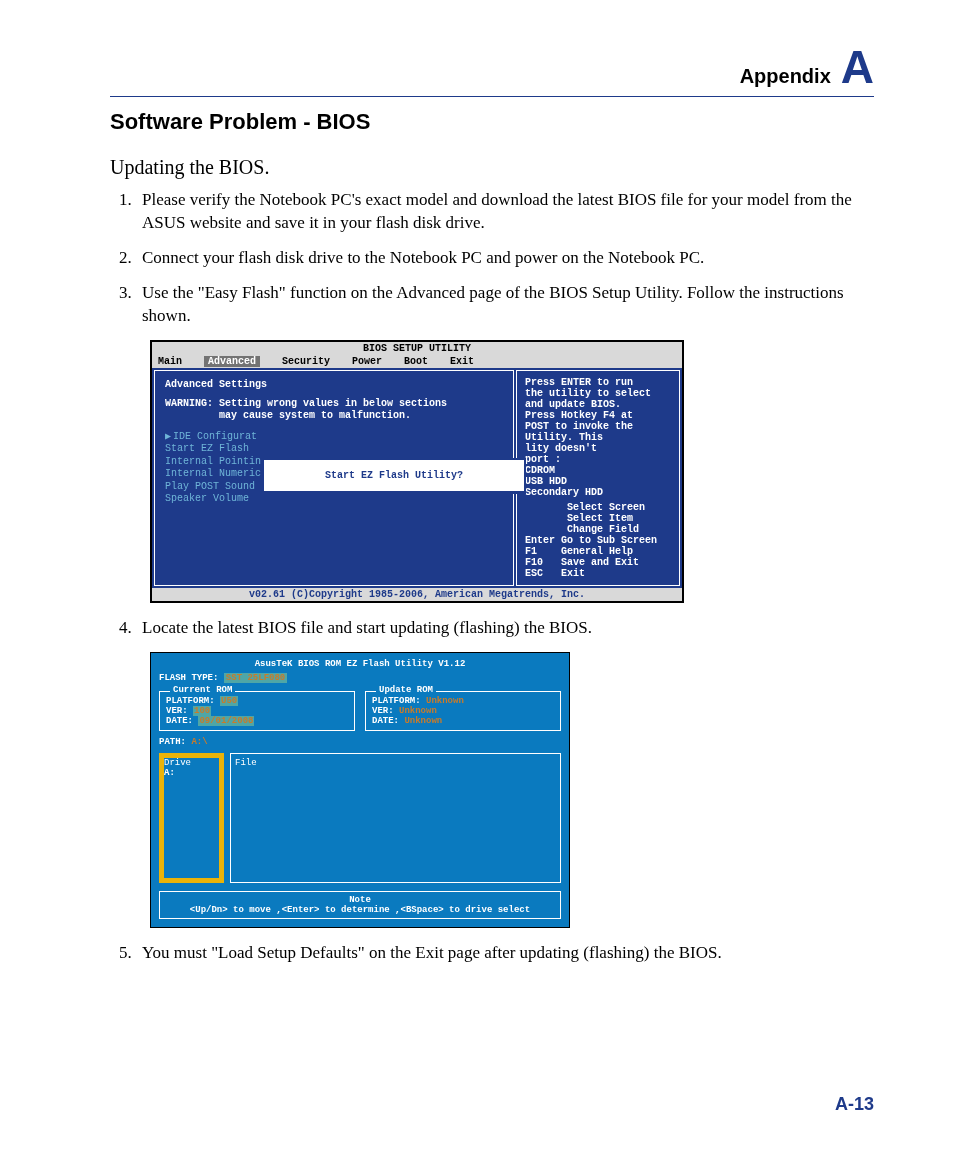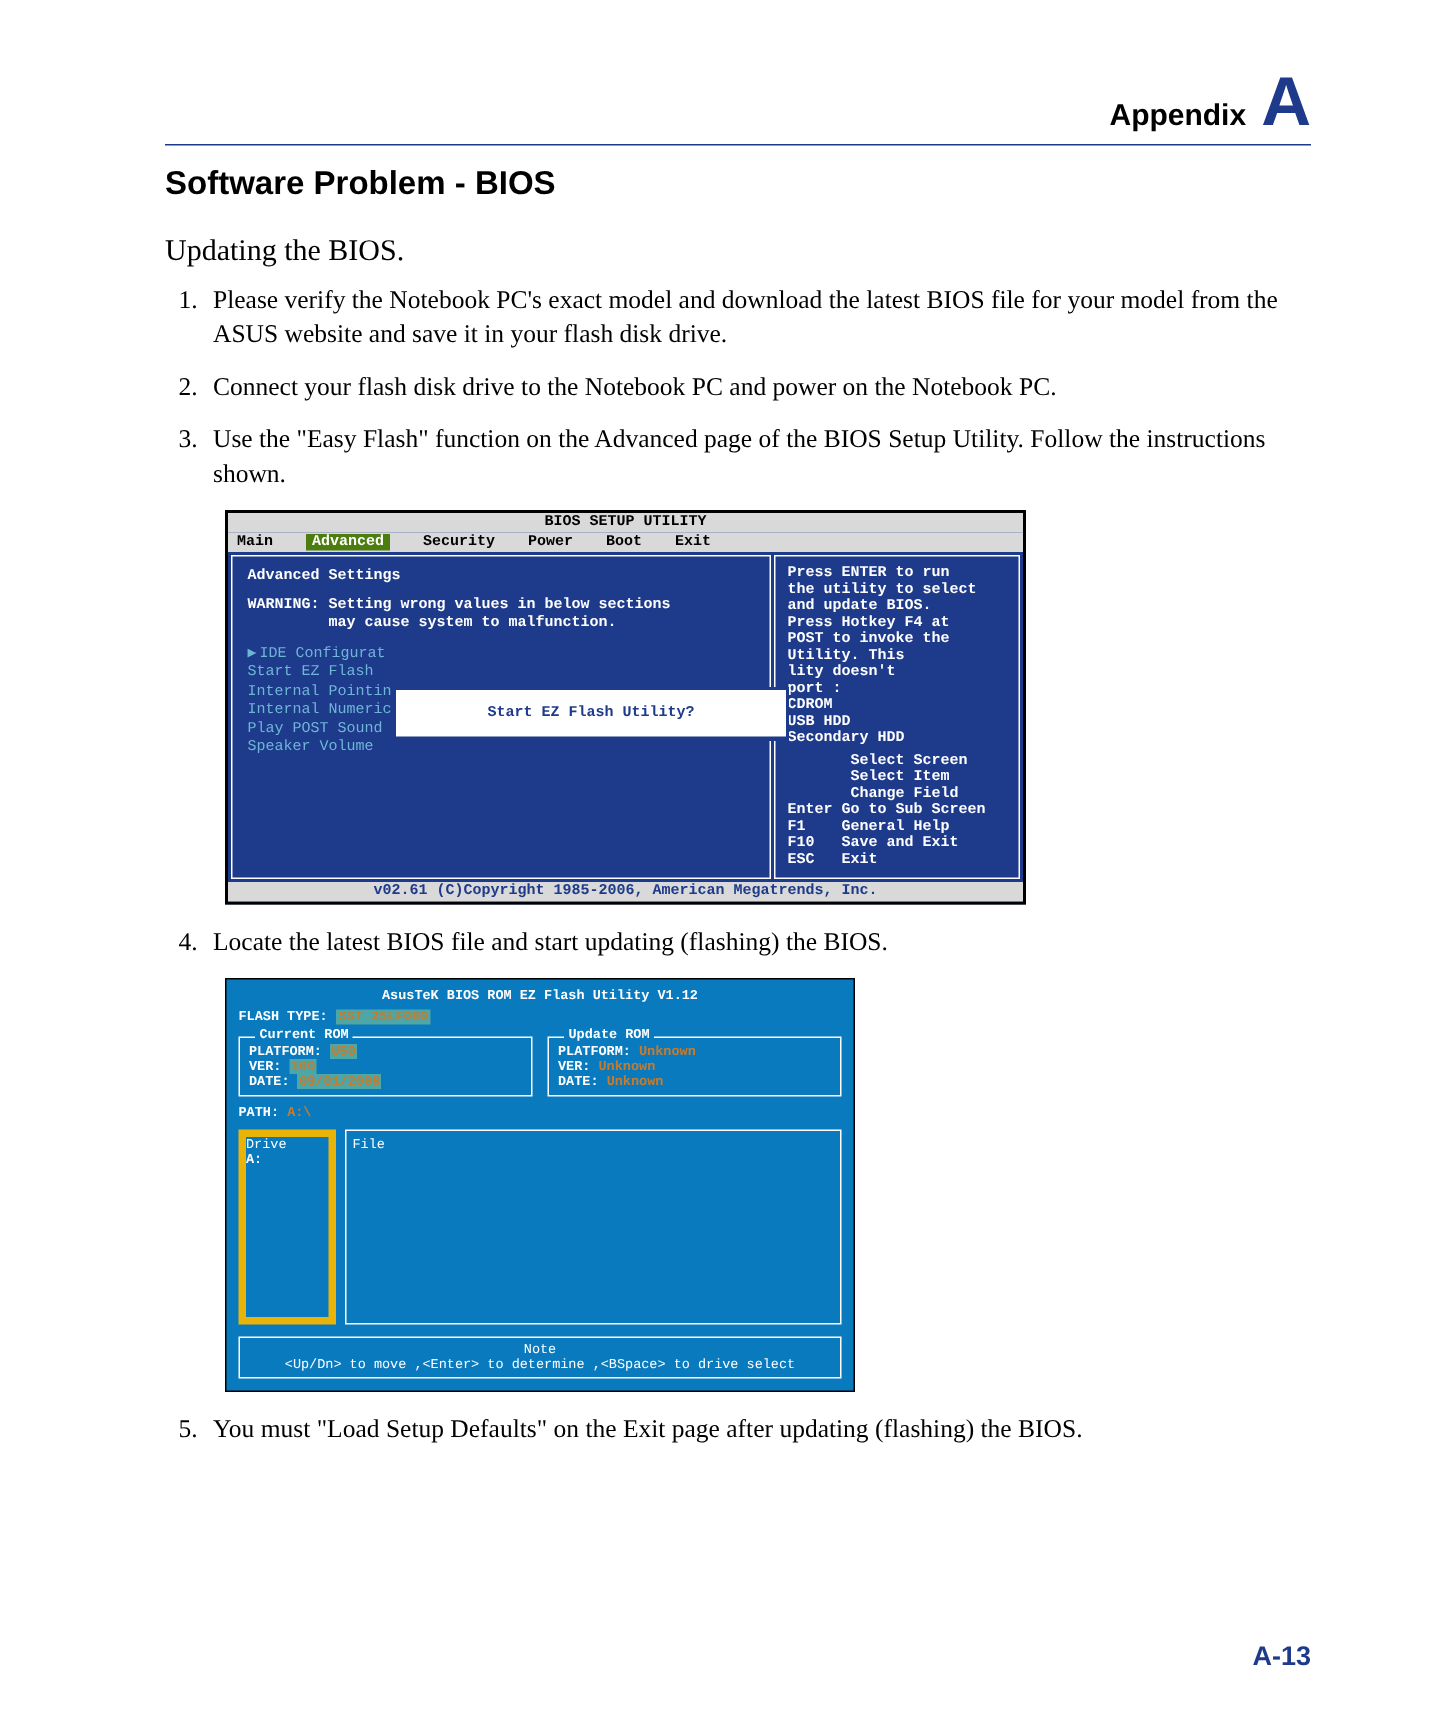--- a/index.html
+++ b/index.html
@@ -7,21 +7,21 @@
 .hdr{text-align:right;border-bottom:1px solid #1e3a8a;padding-bottom:2px;margin-bottom:12px}
 .hdr-label{color:#000000;font-family:Arial,sans-serif;font-weight:bold;font-size:20px;vertical-align:baseline}
 .hdr-letter{color:#1e3a8a;font-family:Arial,sans-serif;font-weight:bold;font-size:46px;vertical-align:baseline;margin-left:6px}
 .h2{font-family:Arial,sans-serif;font-weight:bold;font-size:22px;margin:0 0 21px 0}
 .h3{font-size:20px;margin:0 0 10px 0}
 .ol{margin:0;padding-left:26px;font-size:17px;line-height:1.35}
 .ol li{margin-bottom:12px;padding-left:6px}
 .bios{margin:10px 0 14px 40px;width:530px;background:#1e3a8a;border:2px solid #000;font-family:"Courier New",monospace;font-size:10px;color:#fff}
 .bios-title{background:#d9d9d9;color:#000;text-align:center;font-weight:bold;padding:1px 0}
 .bios-menu{background:#d9d9d9;color:#000;display:flex;padding:1px 6px;gap:22px;font-weight:bold}
-.bios-menu .sel{background:#4d7c0f;color:#fff;padding:0 4px}
+.bios-menu .sel{background:#737373;color:#fff;padding:0 4px}
 .bios-body{display:flex;position:relative}
 .bios-left{flex:0 0 360px;border:1px solid #fff;margin:2px;padding:8px 10px;box-sizing:border-box;min-height:210px}
 .bios-right{flex:1;border:1px solid #fff;margin:2px 2px 2px 0;padding:6px 8px;box-sizing:border-box;min-height:210px;color:#fff;font-weight:bold}
 .bios-left .heading{color:#fff;font-weight:bold;margin-bottom:8px}
 .bios-left .warn{color:#fff;font-weight:bold;line-height:1.25}
 .bios-left .items{margin-top:8px;color:#6fb5d8;line-height:1.25}
 .bios-left .ptr{color:#6fb5d8;margin-right:2px}
 .bios-dialog{position:absolute;left:110px;top:90px;width:260px;background:#fff;color:#1e3a8a;border:2px solid #1e3a8a;font-weight:bold;z-index:2}
 .bios-dialog .dlg-t{text-align:center;padding:10px 6px;border-bottom:1px solid #1e3a8a}
 .bios-dialog .dlg-b{display:flex;justify-content:space-around;padding:6px 0}
@@ -33,21 +33,21 @@
 .ez-hl{background:#4fa6a6;color:#c97b2a;padding:0 2px}
 .ez-row{display:flex;gap:10px;margin-top:2px}
 .ez-box{border:1px solid #fff;flex:1;padding:4px 6px;position:relative;margin-top:6px}
 .ez-box .lab{position:absolute;top:-7px;left:10px;background:#0a7abf;padding:0 3px;font-weight:bold}
 .ez-field{color:#fff;font-weight:bold}
 .ez-val{color:#c97b2a}
 .ez-val-hl{background:#4fa6a6;color:#c97b2a;padding:0 1px}
 .ez-mid{display:flex;gap:6px;margin-top:6px}
 .ez-drive{border:5px solid #eab308;width:55px;height:120px;padding:0;position:relative}
 .ez-file{border:1px solid #fff;flex:1;height:120px;padding:4px;position:relative}
-.ez-note{border:1px solid #fff;margin-top:8px;padding:3px 14px;position:relative;text-align:center;font-weight:normal}
+.ez-note{border:1px solid #fff;margin-top:8px;padding:3px 14px;position:relative;text-align:center;font-weight:bold}
 .pgnum{position:absolute;bottom:40px;right:80px;color:#1e3a8a;font-family:Arial,sans-serif;font-weight:bold;font-size:18px}
 </style>
 </head>
 <body>
 
 <div class="page">
   <div class="hdr">
     <span class="hdr-label">Appendix</span>
     <span class="hdr-letter">A</span>
   </div>

